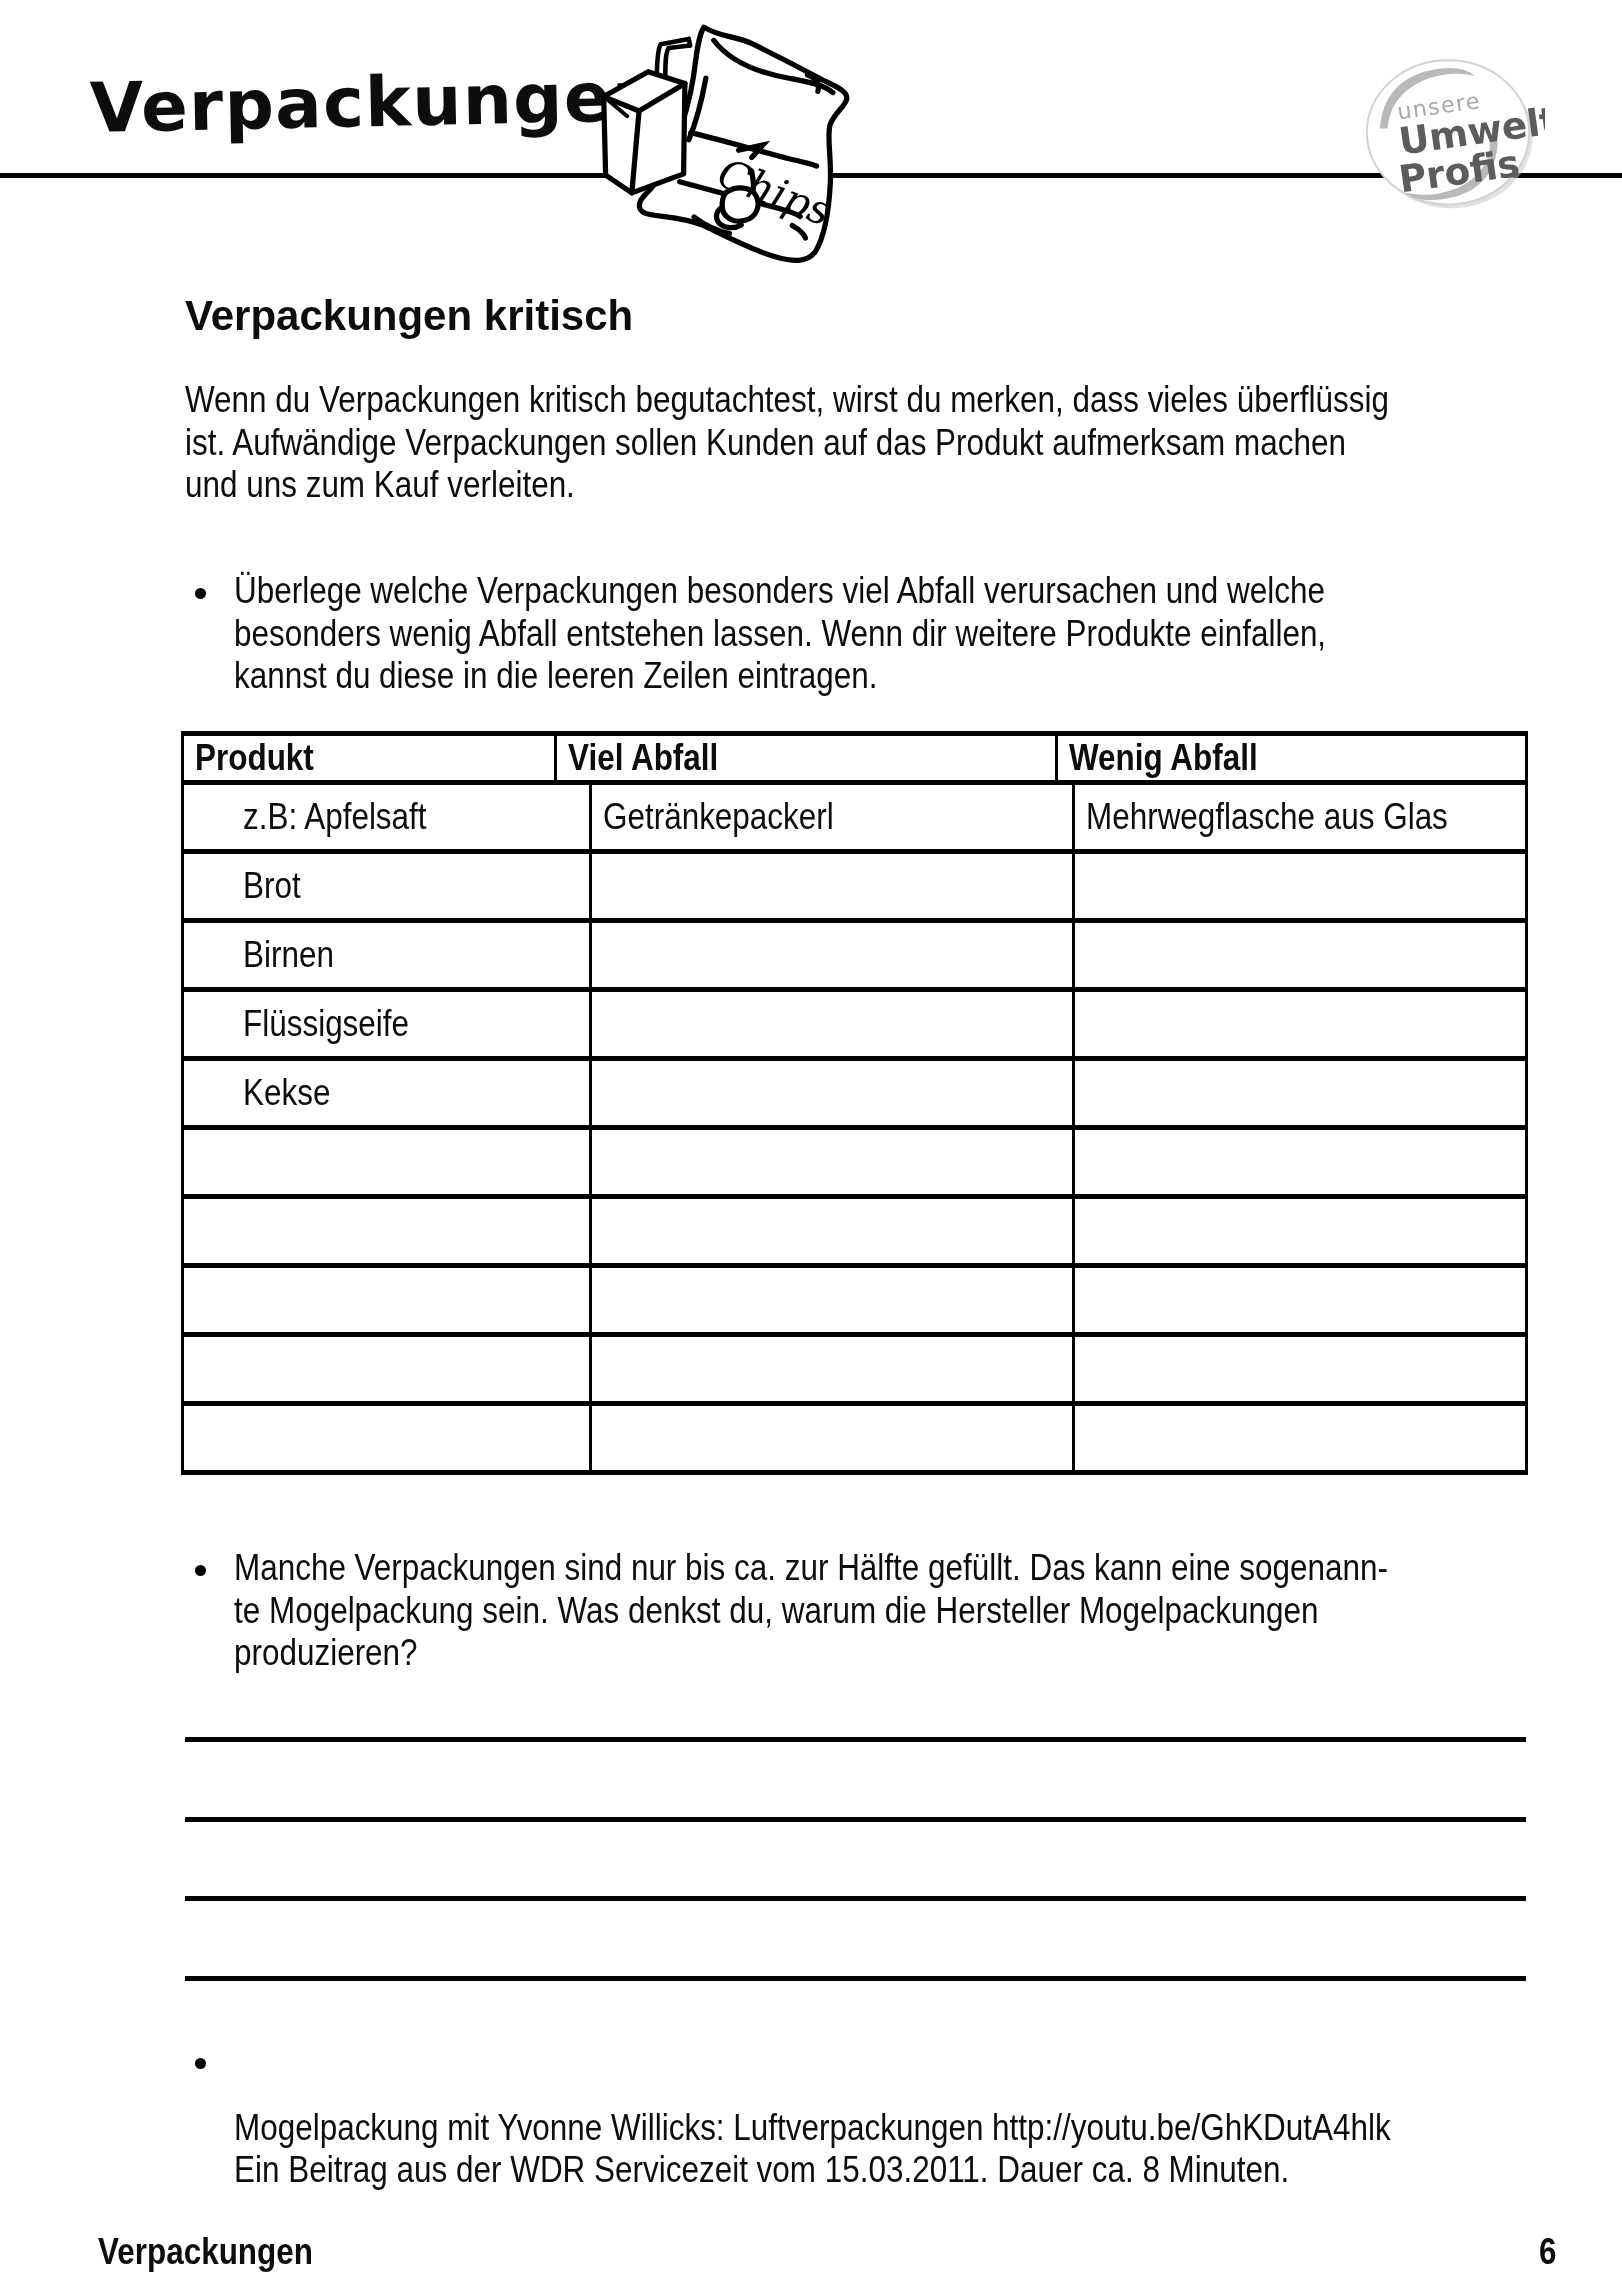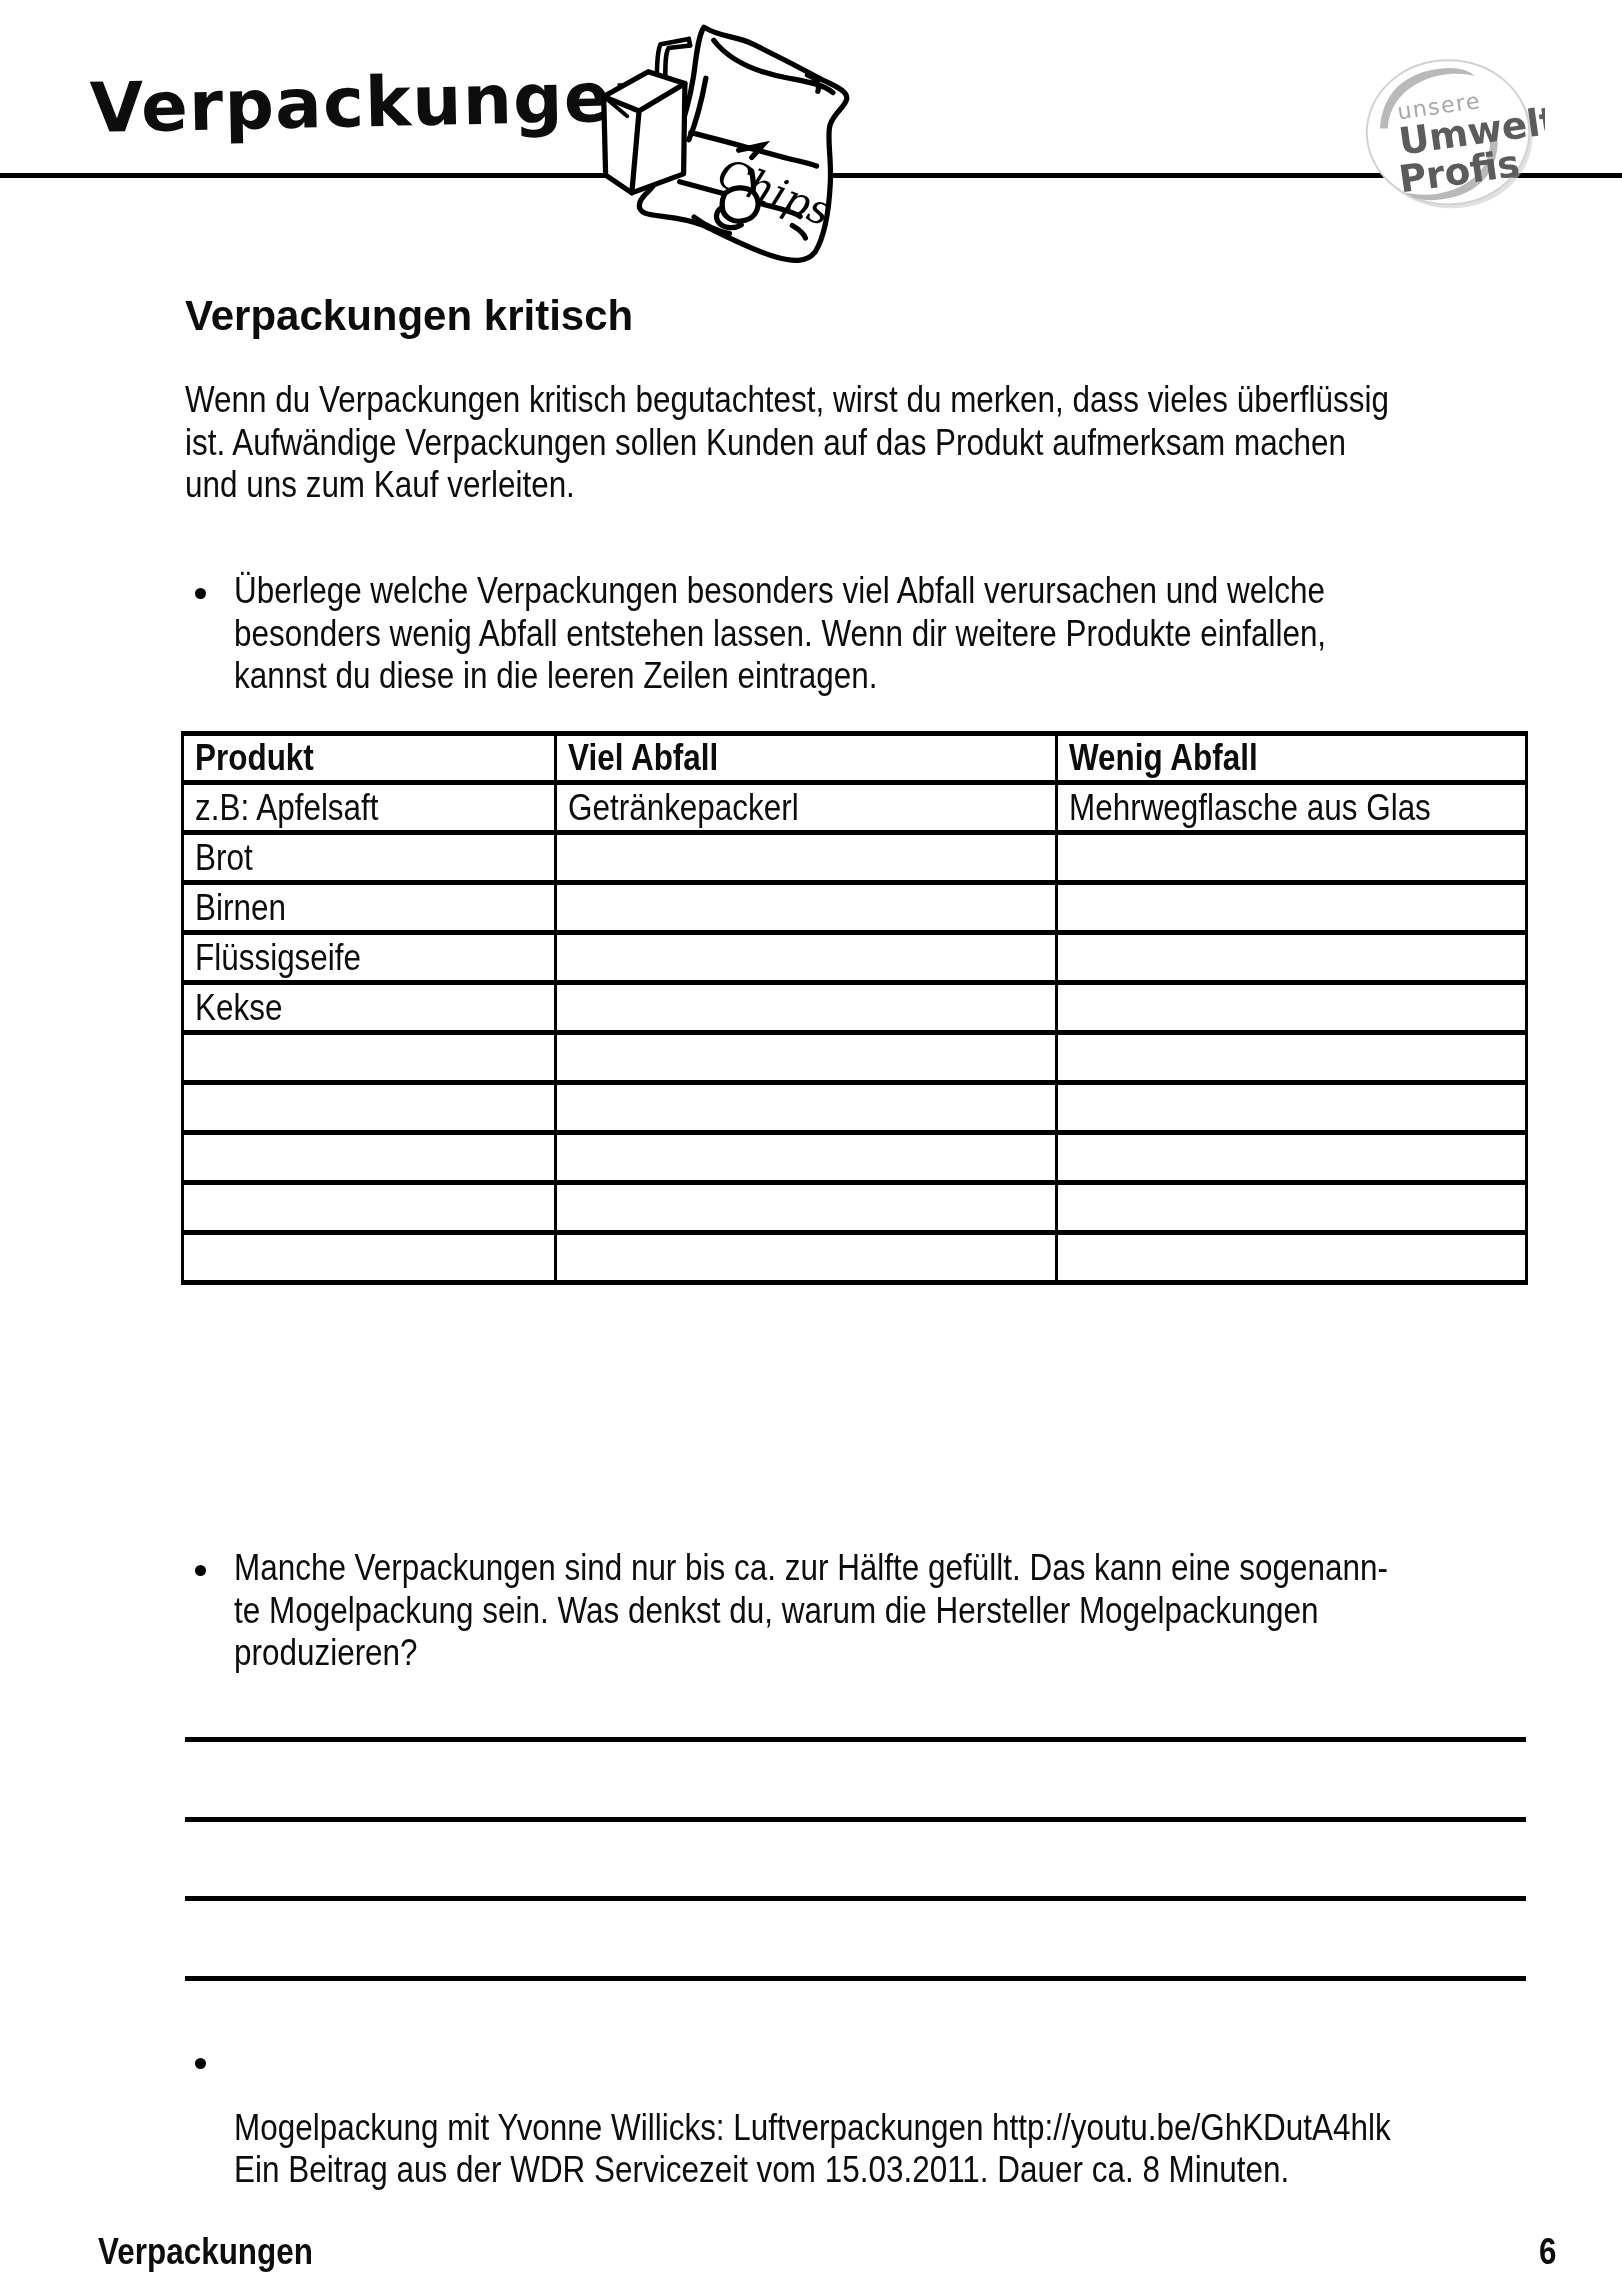--- a/index.html
+++ b/index.html
@@ -19,21 +19,21 @@
   .tline { position:absolute; font-size:37px; line-height:43px; white-space:nowrap; }
   .cx { display:inline-block; transform:scaleX(0.85); transform-origin:0 50%; white-space:pre; }
   .cx-r { transform-origin:100% 50%; }
   .section-heading { position:absolute; left:185px; top:293px; font-size:42px; line-height:46px; font-weight:700; white-space:nowrap; }
   .dot { position:absolute; left:195px; width:11px; height:11px; border-radius:50%; background:#000; }
   
   .tbl { position:absolute; left:181px; top:731px; width:1347px; box-sizing:border-box;
          border-left:3.3px solid #000; border-right:3.3px solid #000; border-top:5.2px solid #000; background:#fff; }
   .tr { display:flex; box-sizing:border-box; border-bottom:5.2px solid #000; }
   .tr.head { height:49px; }
-  .tr.data { height:50px; }
+  .tr.data { height:69px;padding-left:48px; }
   .td { box-sizing:border-box; display:flex; align-items:center; padding-left:11px; overflow:hidden; }
   .td.c1 { width:373px; border-right:3.3px solid #000; }
   .td.c2 { width:501px; border-right:3.3px solid #000; }
   .td.c3 { width:466px;text-align:right; }
   .td span { font-size:37px; }
   .tr.head .td span { font-weight:700; }
   
   .wline { position:absolute; left:185px; width:1341px; height:5.2px; background:#000; }
   
   .footer-left { position:absolute; left:98px; top:2230px; font-size:37px; line-height:43px; font-weight:700; white-space:nowrap; }

